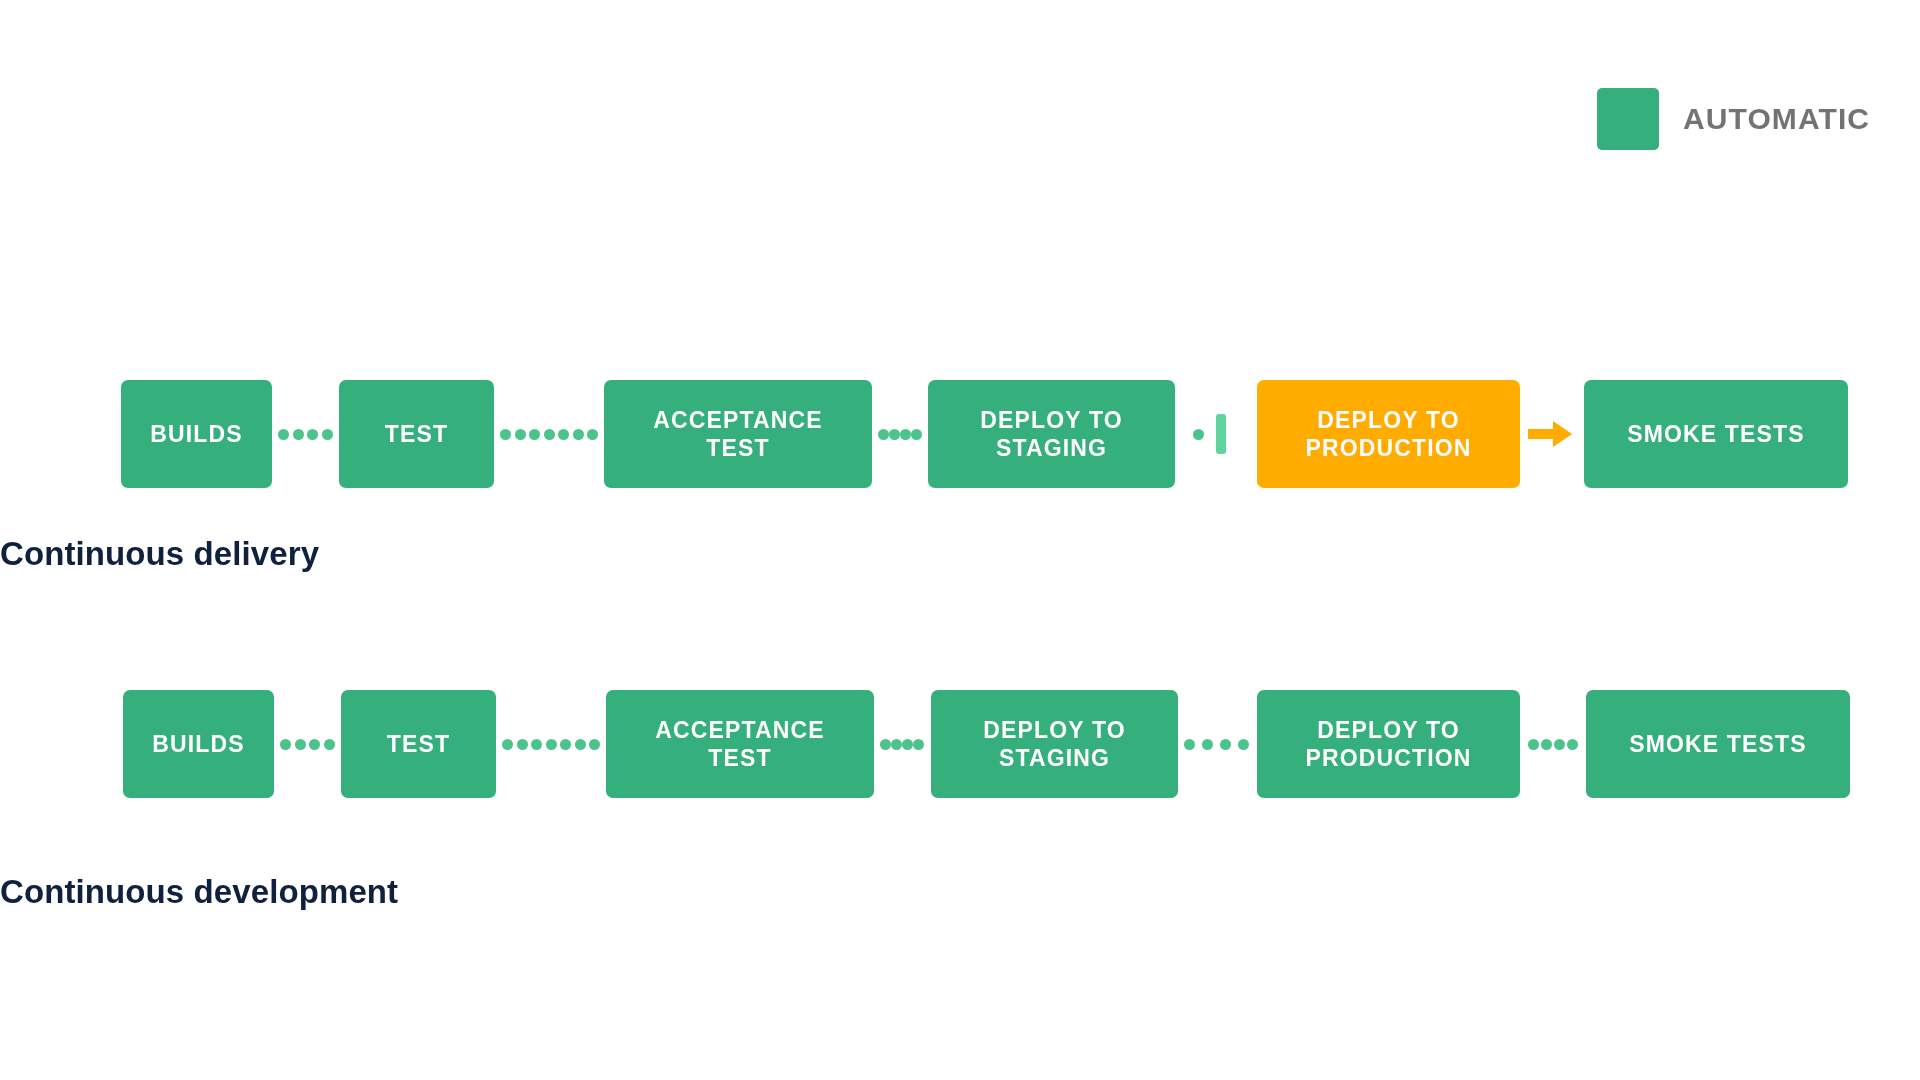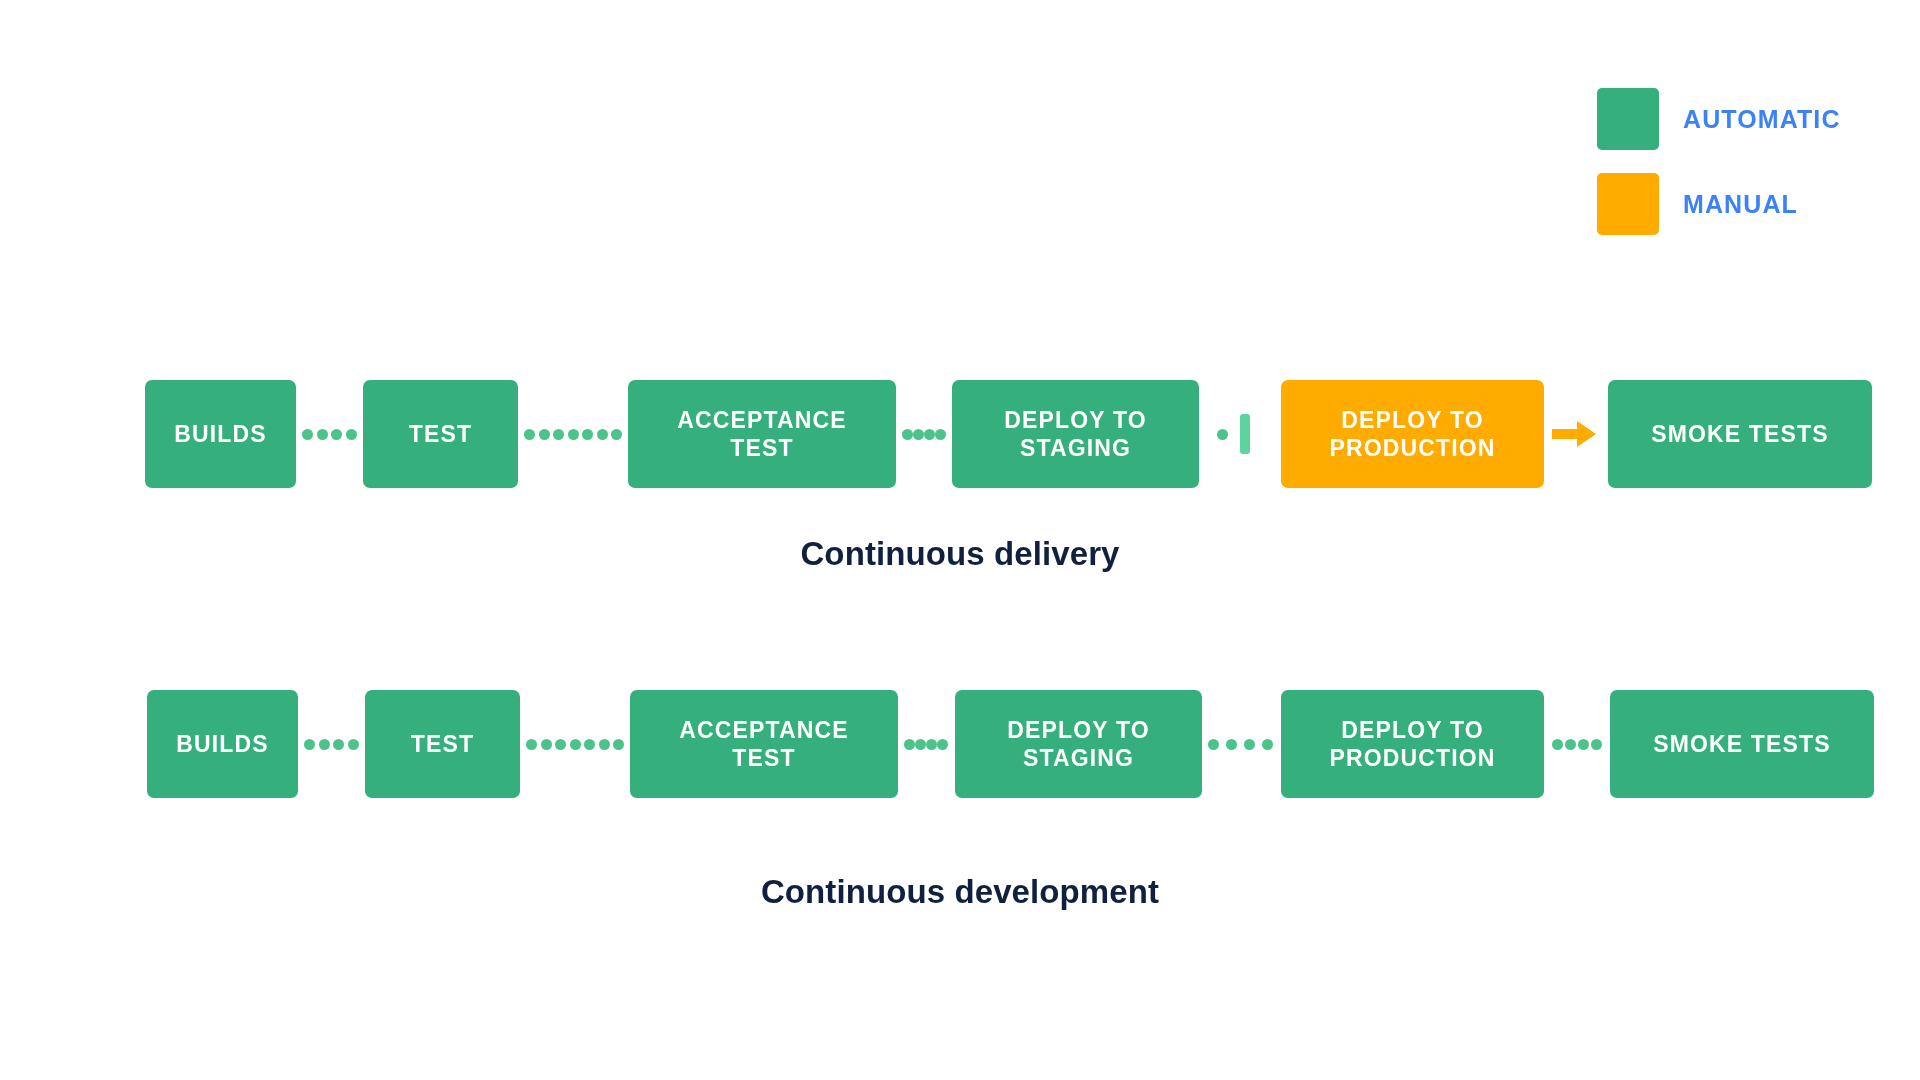--- a/index.html
+++ b/index.html
@@ -31,34 +31,33 @@
     gap: 24px;
     height: 62px;
   }
   .legend-swatch {
     width: 62px;
     height: 62px;
     border-radius: 5px;
     flex: 0 0 auto;
   }
   .legend-label {
-    font-size: 25px;
+    font-size: 30px;
     font-weight: bold;
     letter-spacing: 1.1px;
-    color: #3b82f6;
+    color: #737373;
     white-space: nowrap;
   }
 
   
   .pipeline {
     position: absolute;
     left: 0;
     width: 1652px;
     height: 108px;
-    padding-left: 24px;
   }
   #pipeline-delivery { top: 380px; }
   #pipeline-development { top: 690px; }
 
   .track {
     position: relative;
     height: 108px;
     display: flex;
     align-items: center;
   }
@@ -131,41 +130,36 @@
     display: flex;
     align-items: center;
   }
   .arrow svg { display: block; }
 
   
   .caption {
     position: absolute;
     left: 0;
     width: 1920px;
-    text-align: center;
     font-size: 33px;
     font-weight: bold;
     color: #10213F;
     letter-spacing: 0.1px;
   }
   #caption-delivery { top: 535px; }
   #caption-development { top: 845px; margin-top: 28px; }
 </style>
 </head>
 <body>
 
 <div id="legend">
   <div class="legend-row">
     <div class="legend-swatch" style="background: rgb(53, 176, 124);"></div>
     <div class="legend-label">AUTOMATIC</div>
   </div>
-  <div class="legend-row">
-    <div class="legend-swatch" style="background: rgb(255, 171, 0);"></div>
-    <div class="legend-label">MANUAL</div>
-  </div>
 </div>
 
 <div class="pipeline" id="pipeline-delivery">
   <div class="track">
       <div class="stage-box" style="left: 121px; width: 151px; background: rgb(53, 176, 124);">
         <div class="stage-label">BUILDS</div>
       </div>
       <div class="stage-box" style="left: 339px; width: 155px; background: rgb(53, 176, 124);">
         <div class="stage-label">TEST</div>
       </div>

